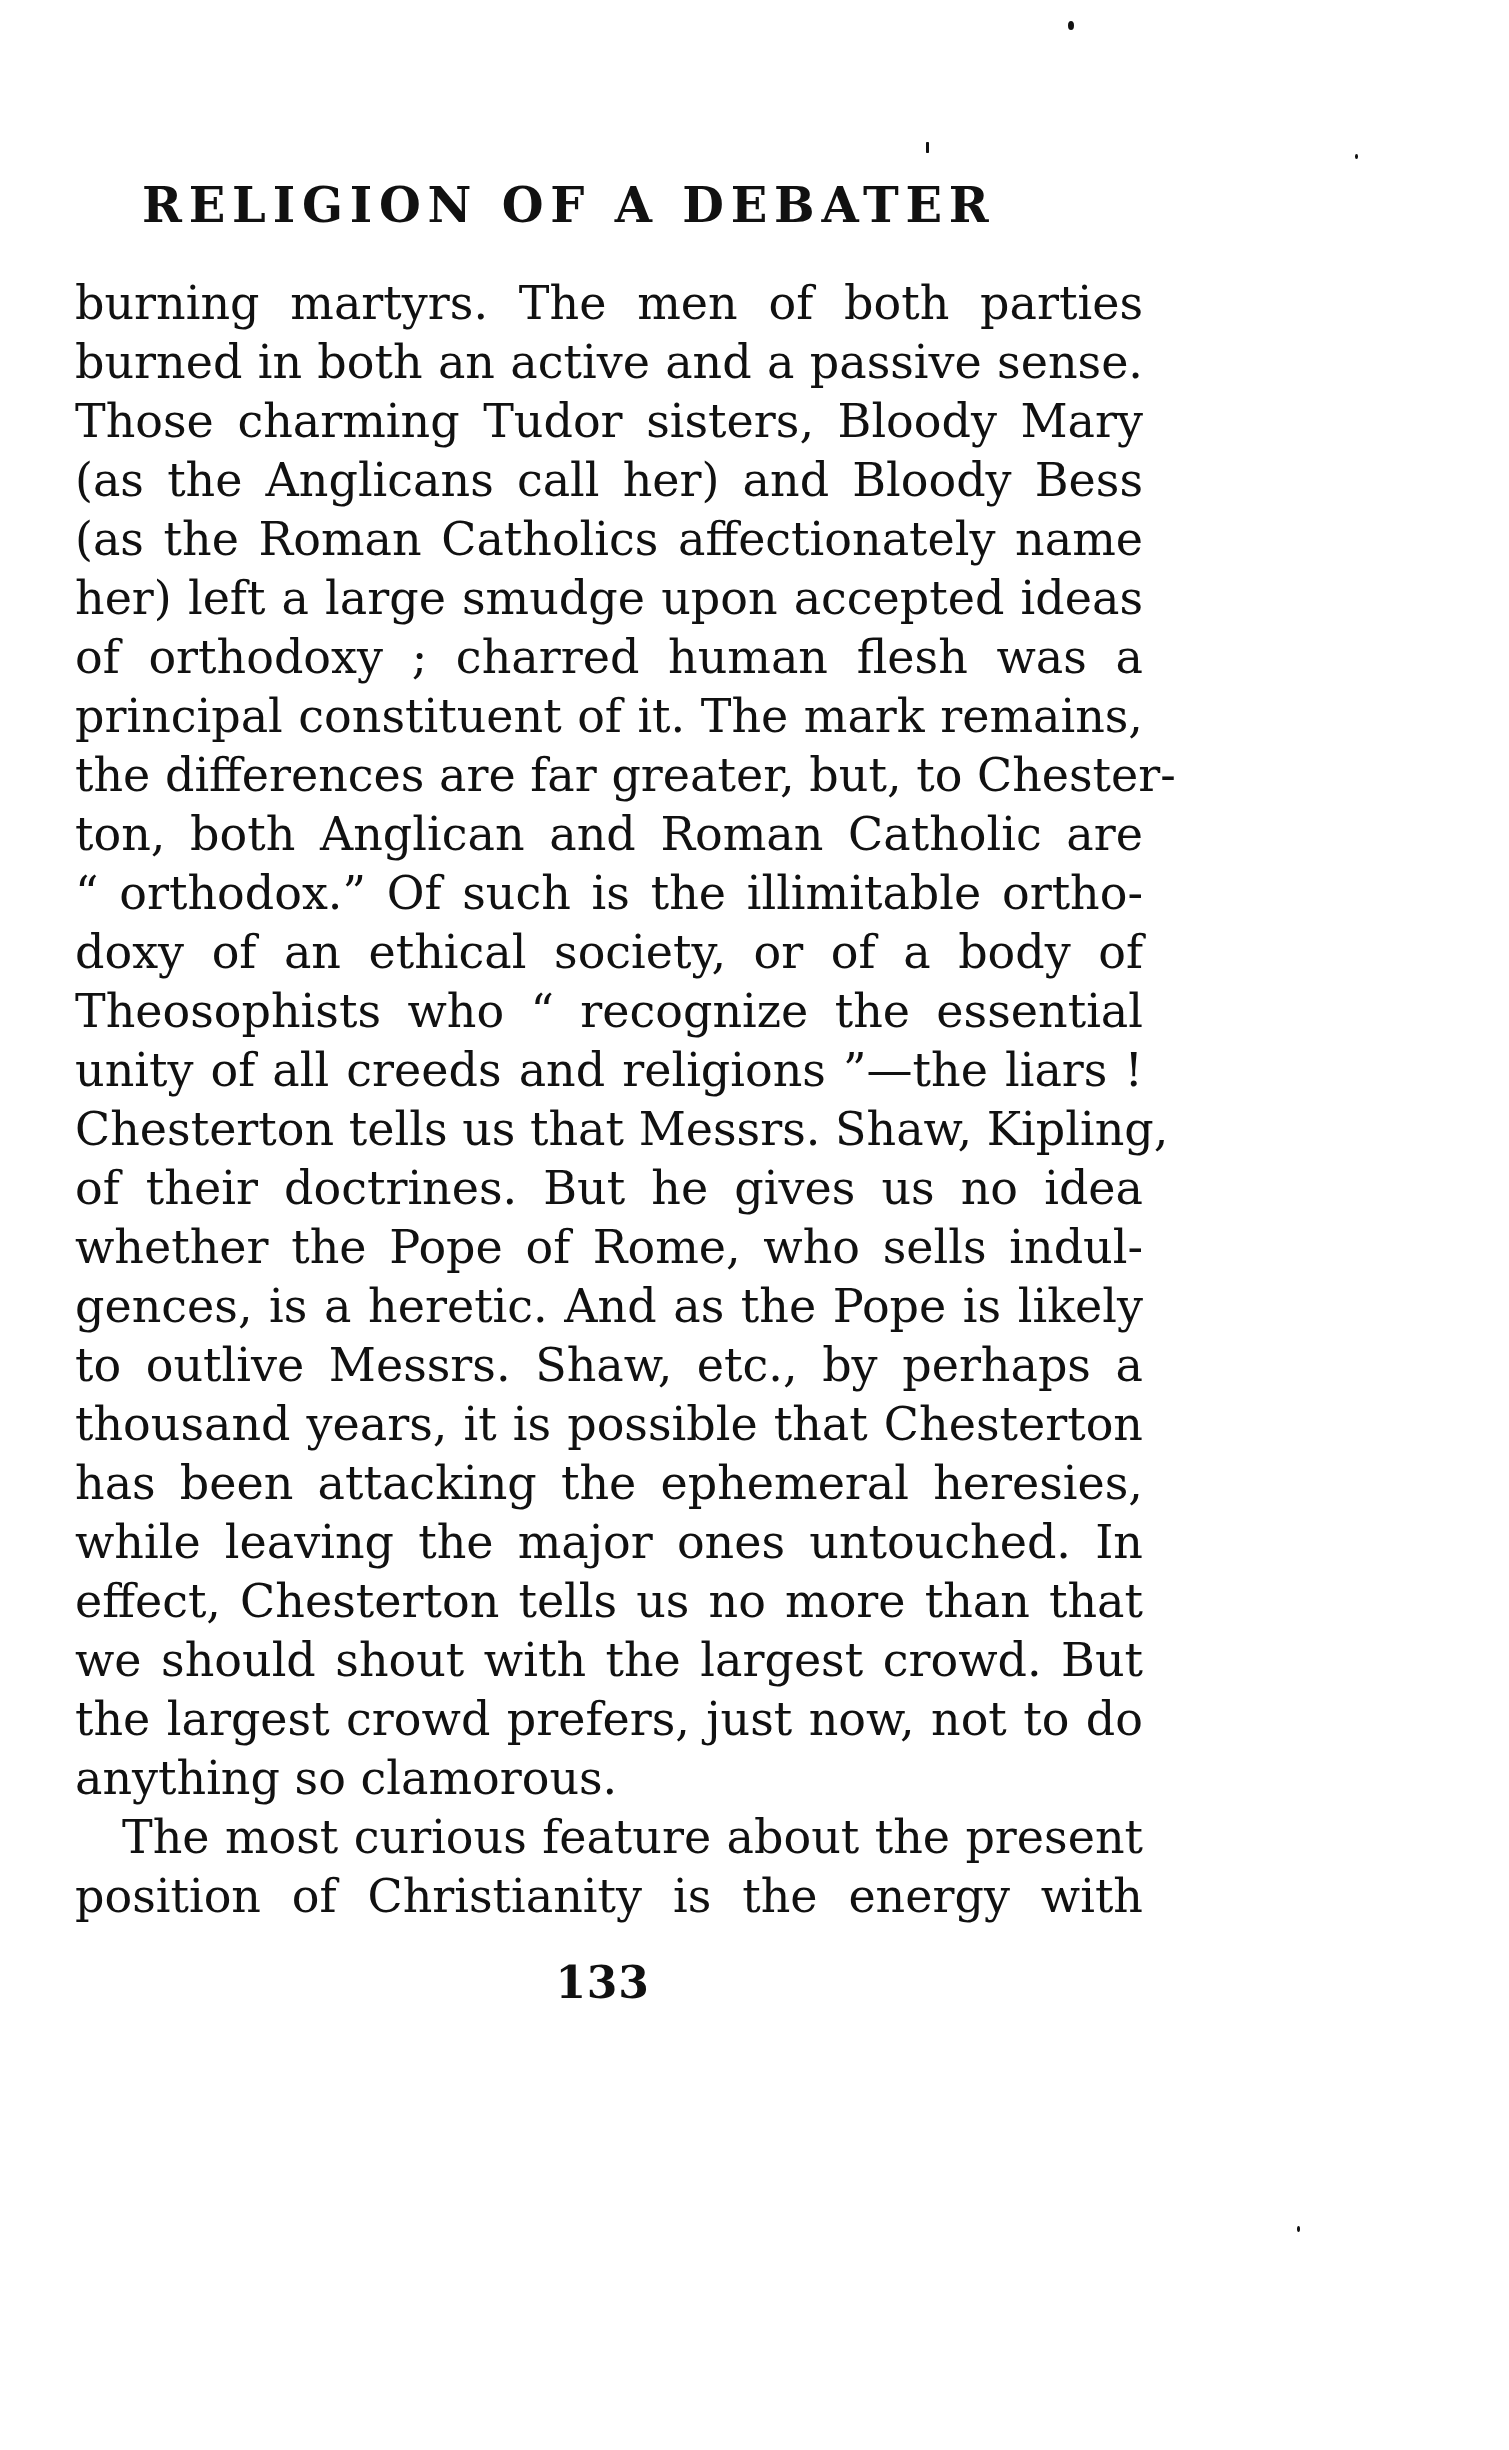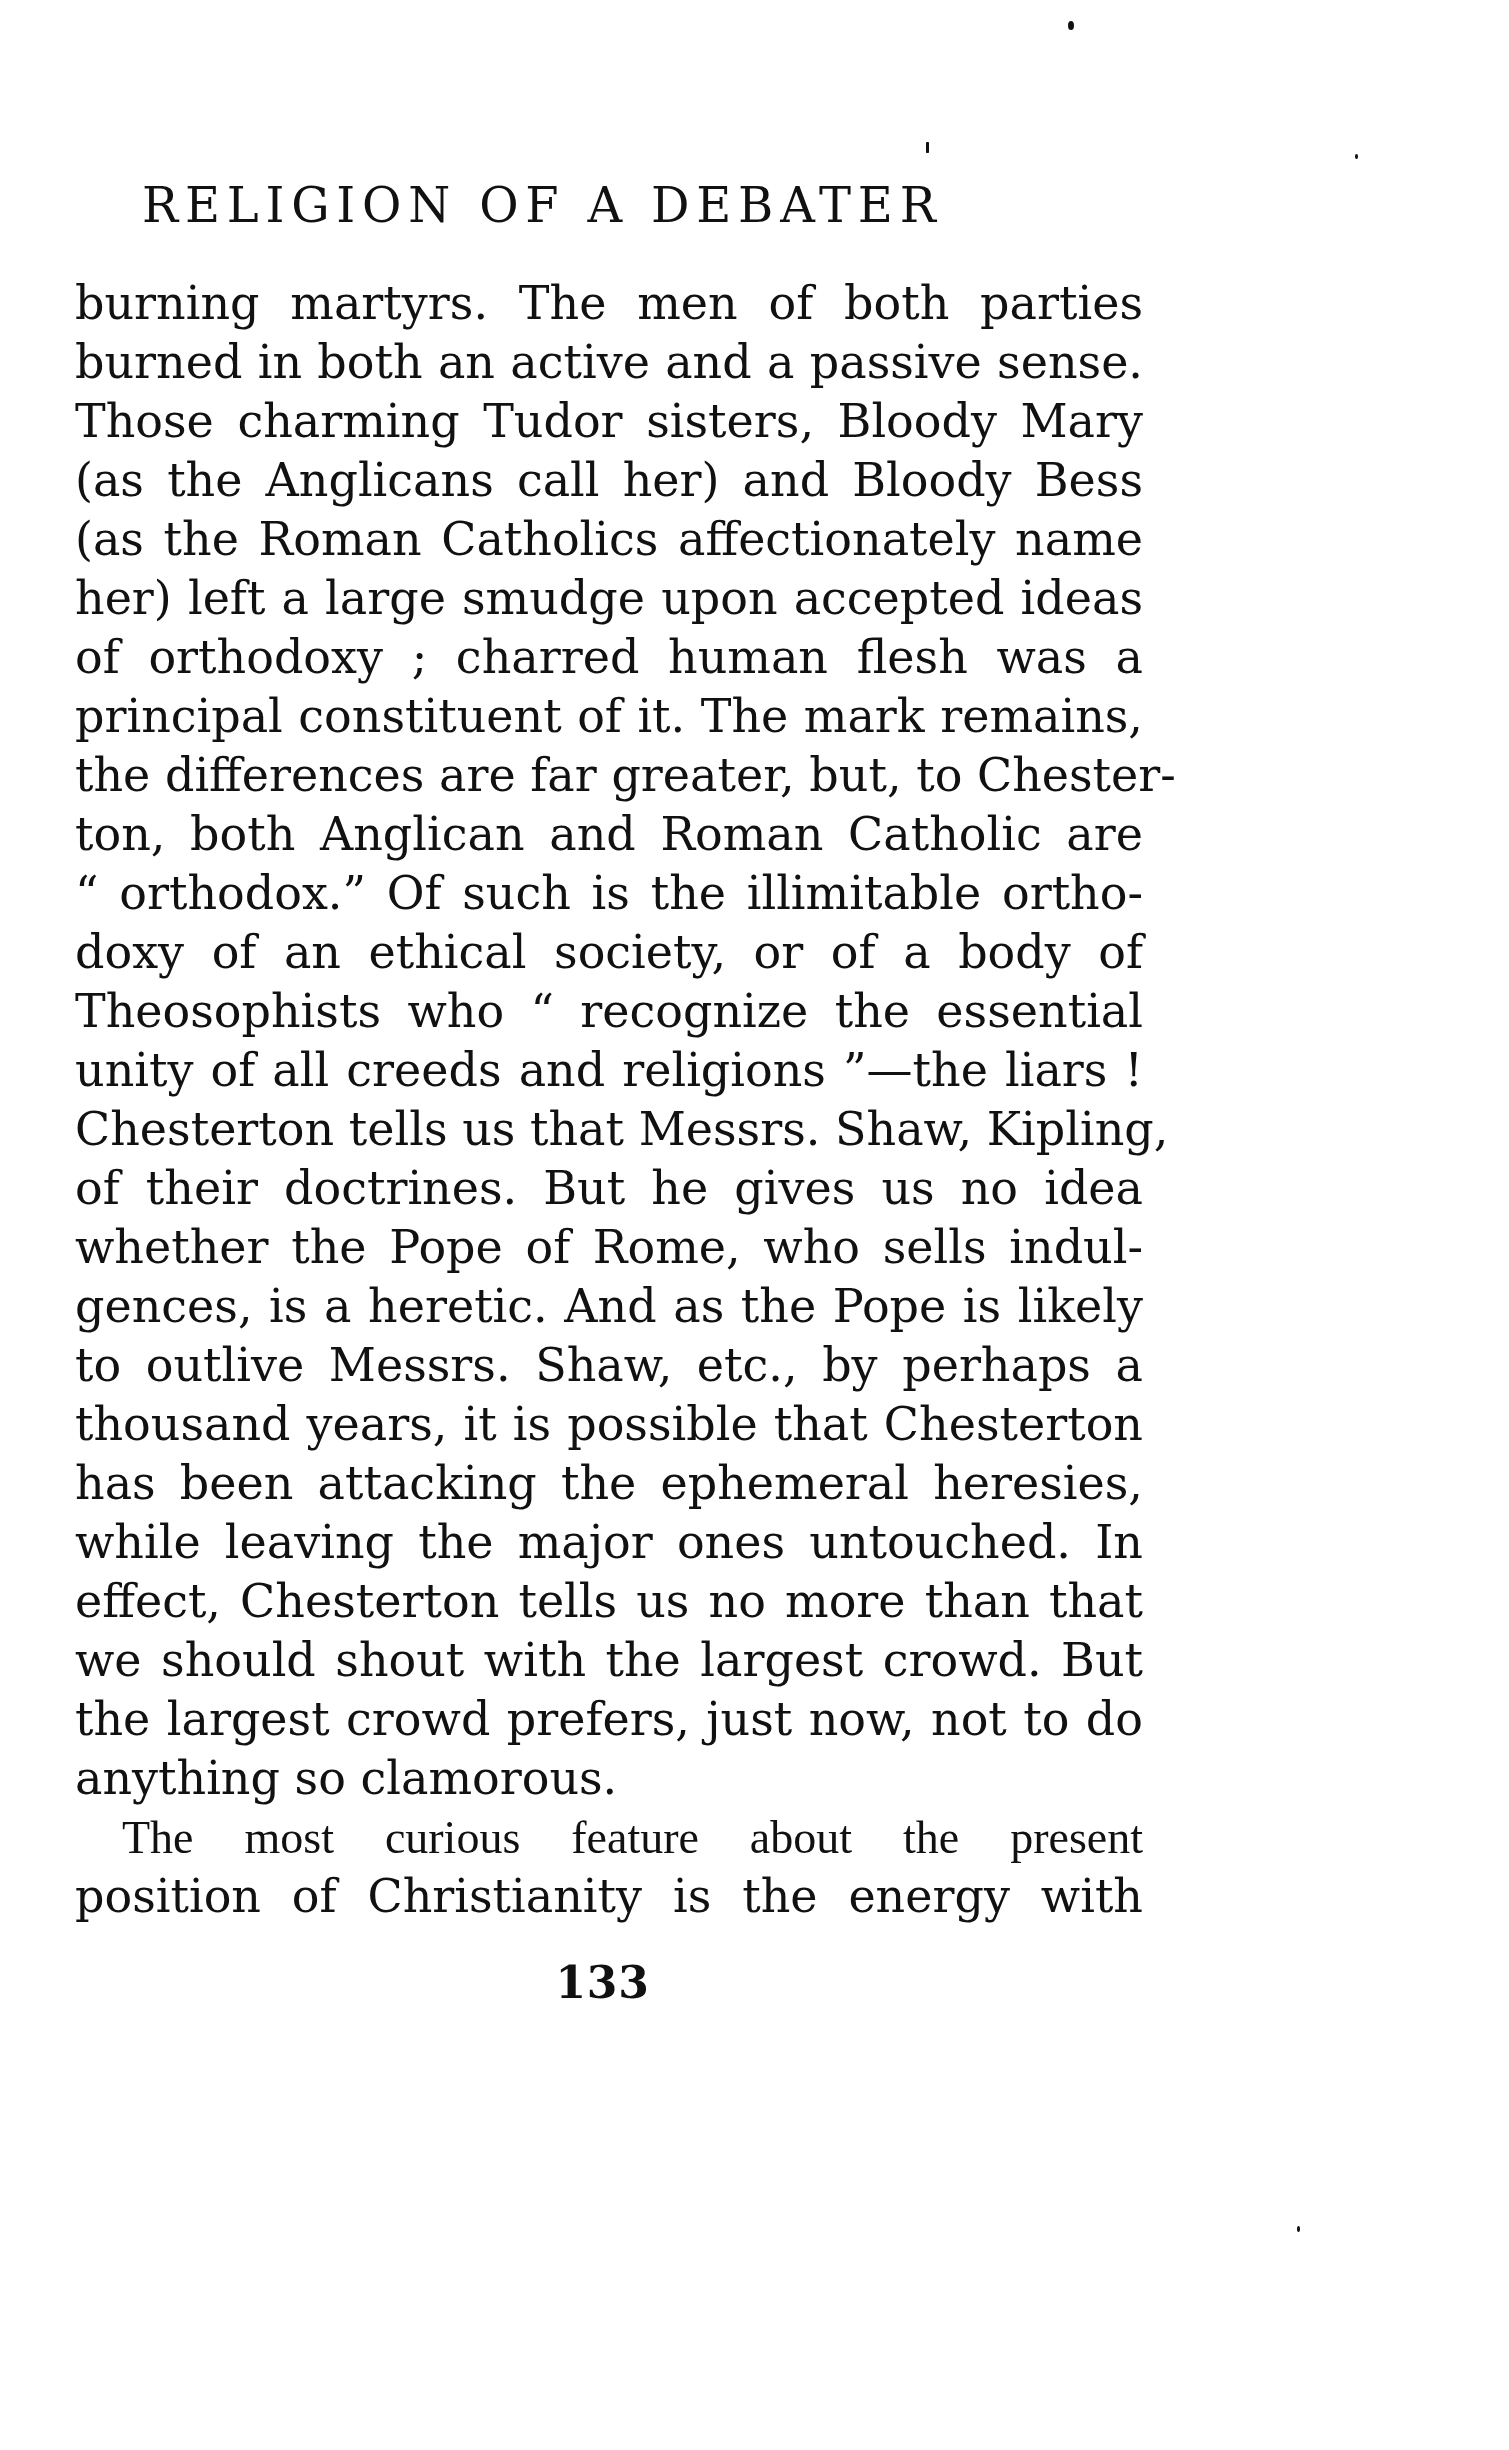--- a/index.html
+++ b/index.html
@@ -1,25 +1,25 @@
 <!DOCTYPE html>
 <html style="font-size:12px"><head>
 <meta charset="utf-8">
 <style>
   html, body { margin: 0; padding: 0; background: #ffffff; }
   body { width: 1510px; height: 2450px; position: relative; overflow: hidden;
          font-family: "DejaVu Serif", "Liberation Serif", serif; color: #111; }
   .speck { position: absolute; background: #111; border-radius: 50%; }
   .running-head { position: absolute; left: 142px; top: 181px; width: 979px;
-                  font-size: 48px; letter-spacing: 6.8px; line-height: 1; white-space: nowrap; }
+                  font-size: 48px; letter-spacing: 6.8px; line-height: 1; white-space: nowrap; font-weight: bold; }
   .body-text { position: absolute; left: 75px; top: 274px; width: 1068px; }
   .line { display: block; font-size: 46px; line-height: 59px; height: 59px;
           white-space: nowrap; text-align: justify; text-align-last: justify; }
   .line.last { text-align-last: left; }
-  .line.indent { padding-left: 47px; font-family: Liberation Serif, serif; }
+  .line.indent { padding-left: 47px; }
   .folio { position: absolute; left: 0; width: 1205px; top: 1917px; text-align: center;
            font-size: 44px; font-weight: bold; letter-spacing: 0.8px; margin-top: 40px; }
 </style>
 </head>
 <body>
 
 <div>
   <span class="speck" style="left:1068px;top:21px;width:6px;height:9px;"></span>
   <span class="speck" style="left:926px;top:142px;width:3px;height:10.5px;border-radius:0.8px;"></span>
   <span class="speck" style="left:1355px;top:154px;width:3px;height:4.5px;"></span>

